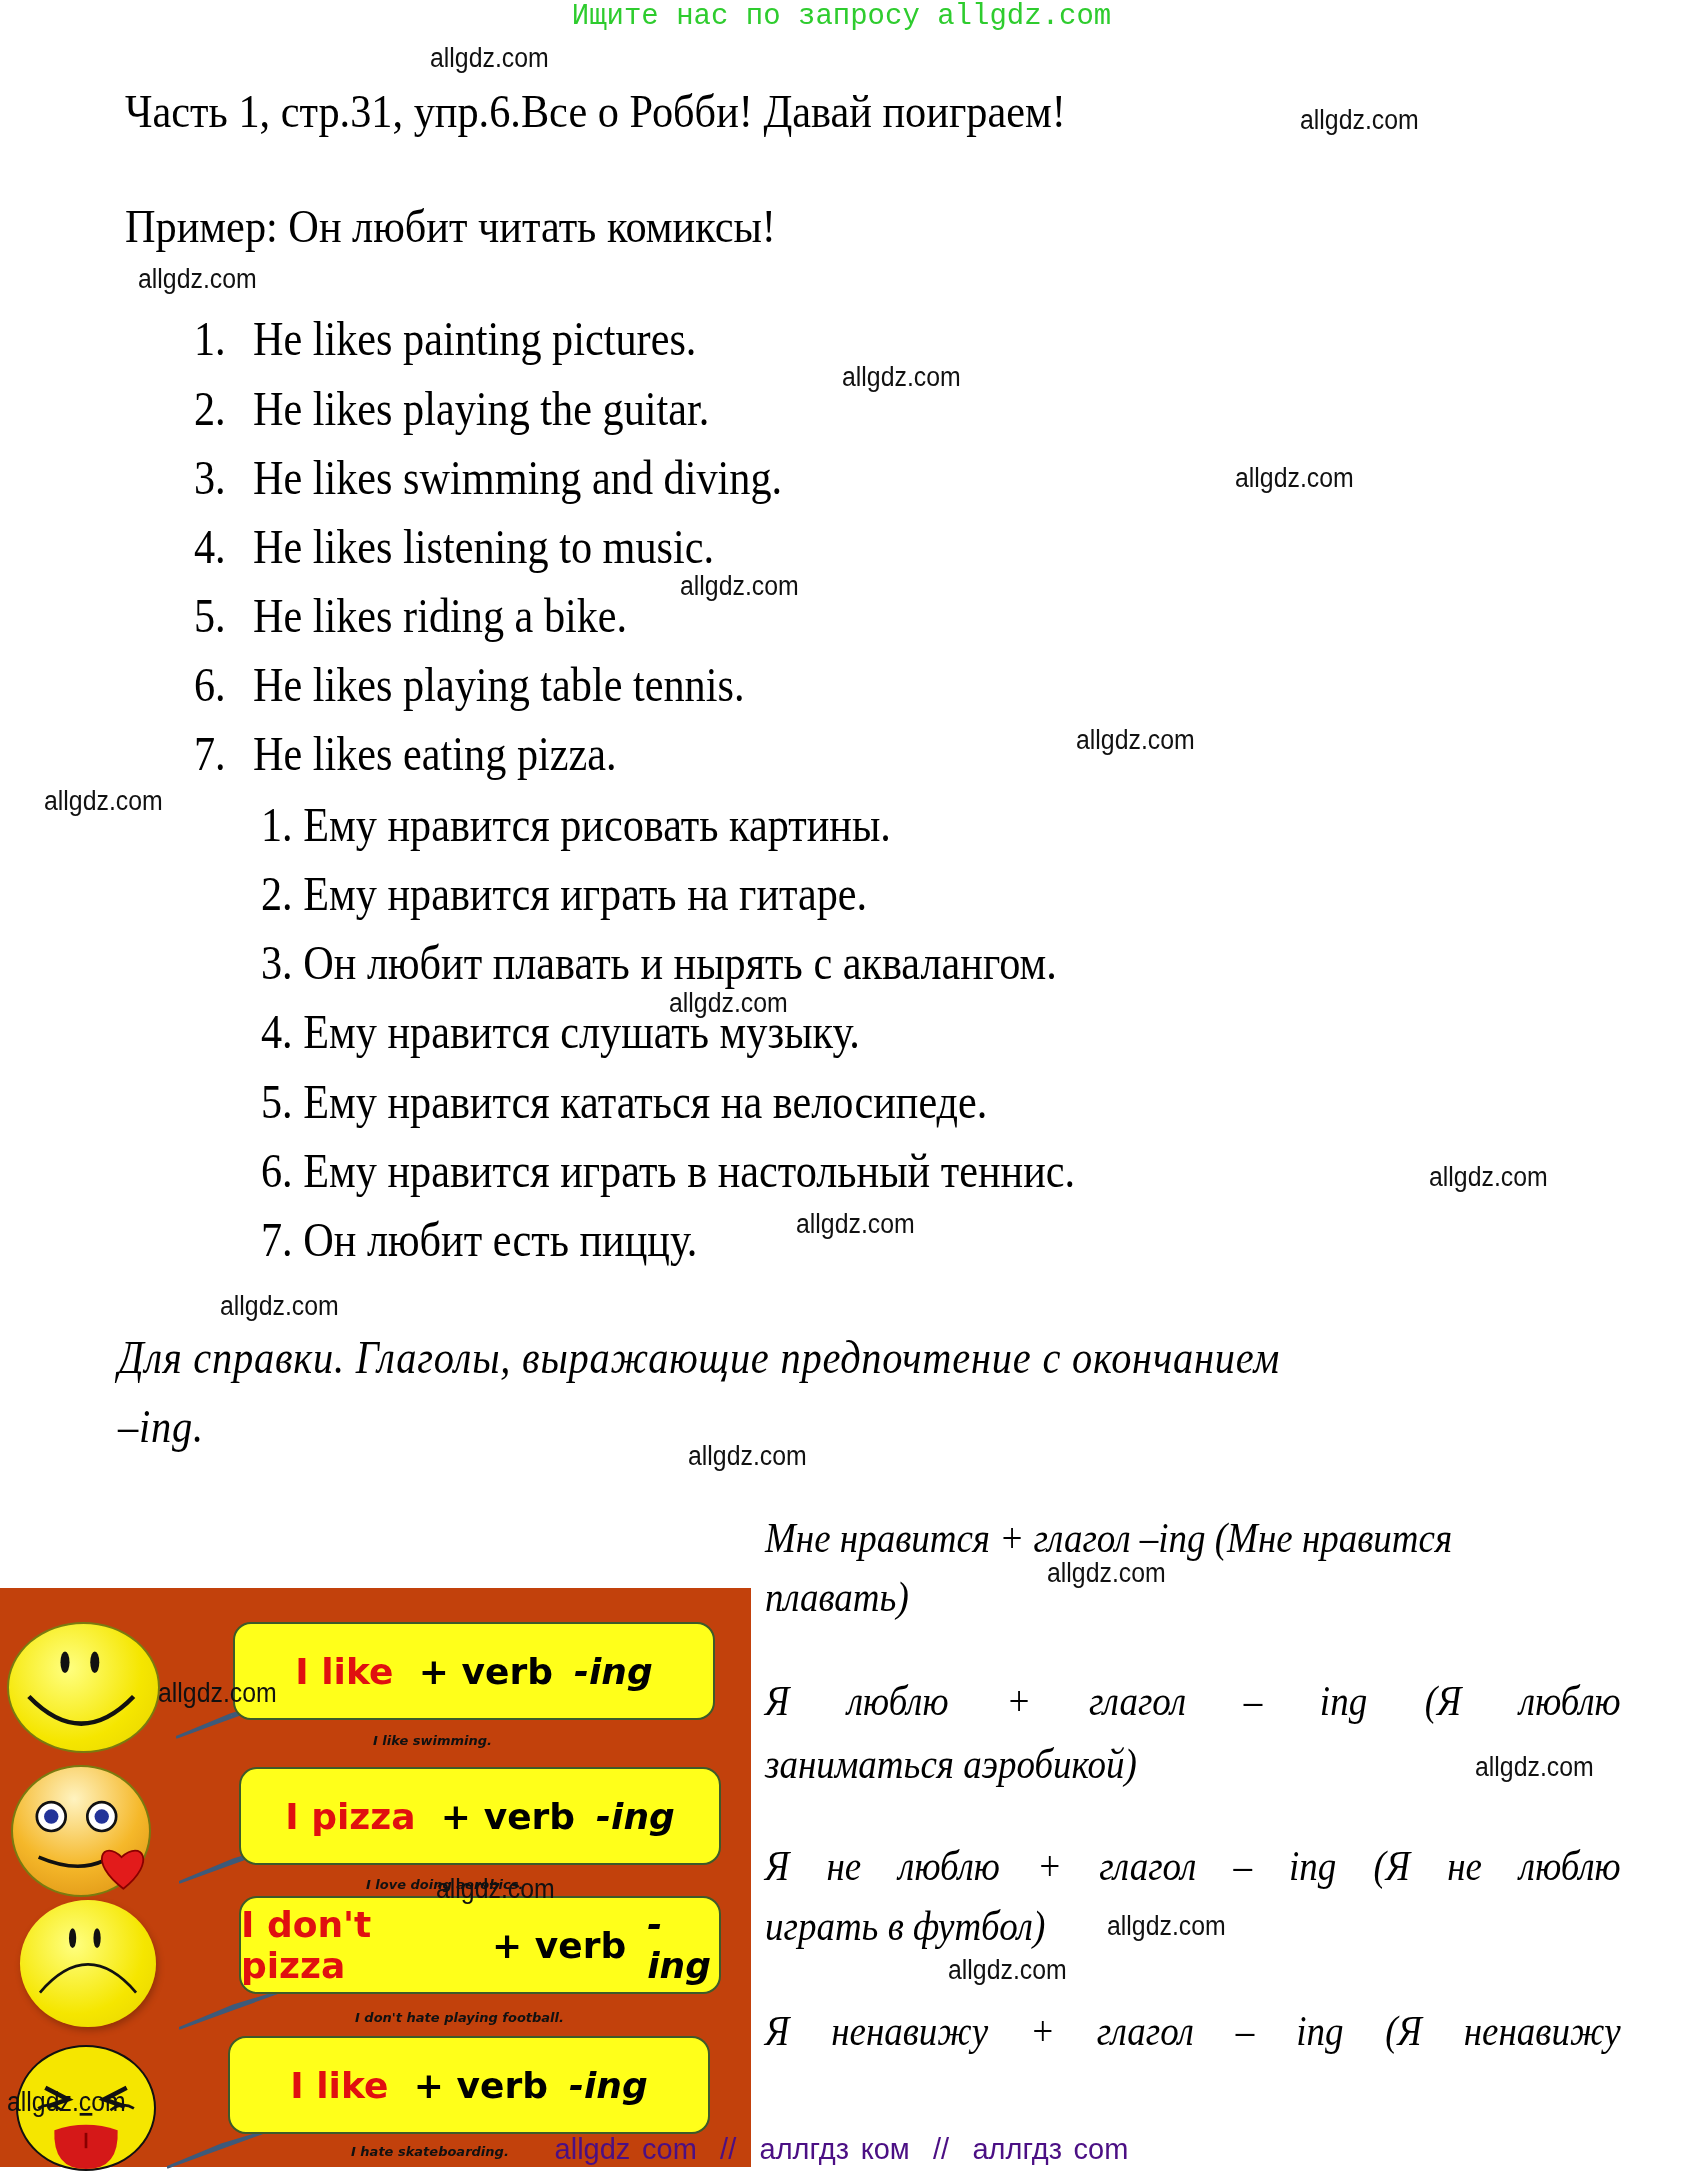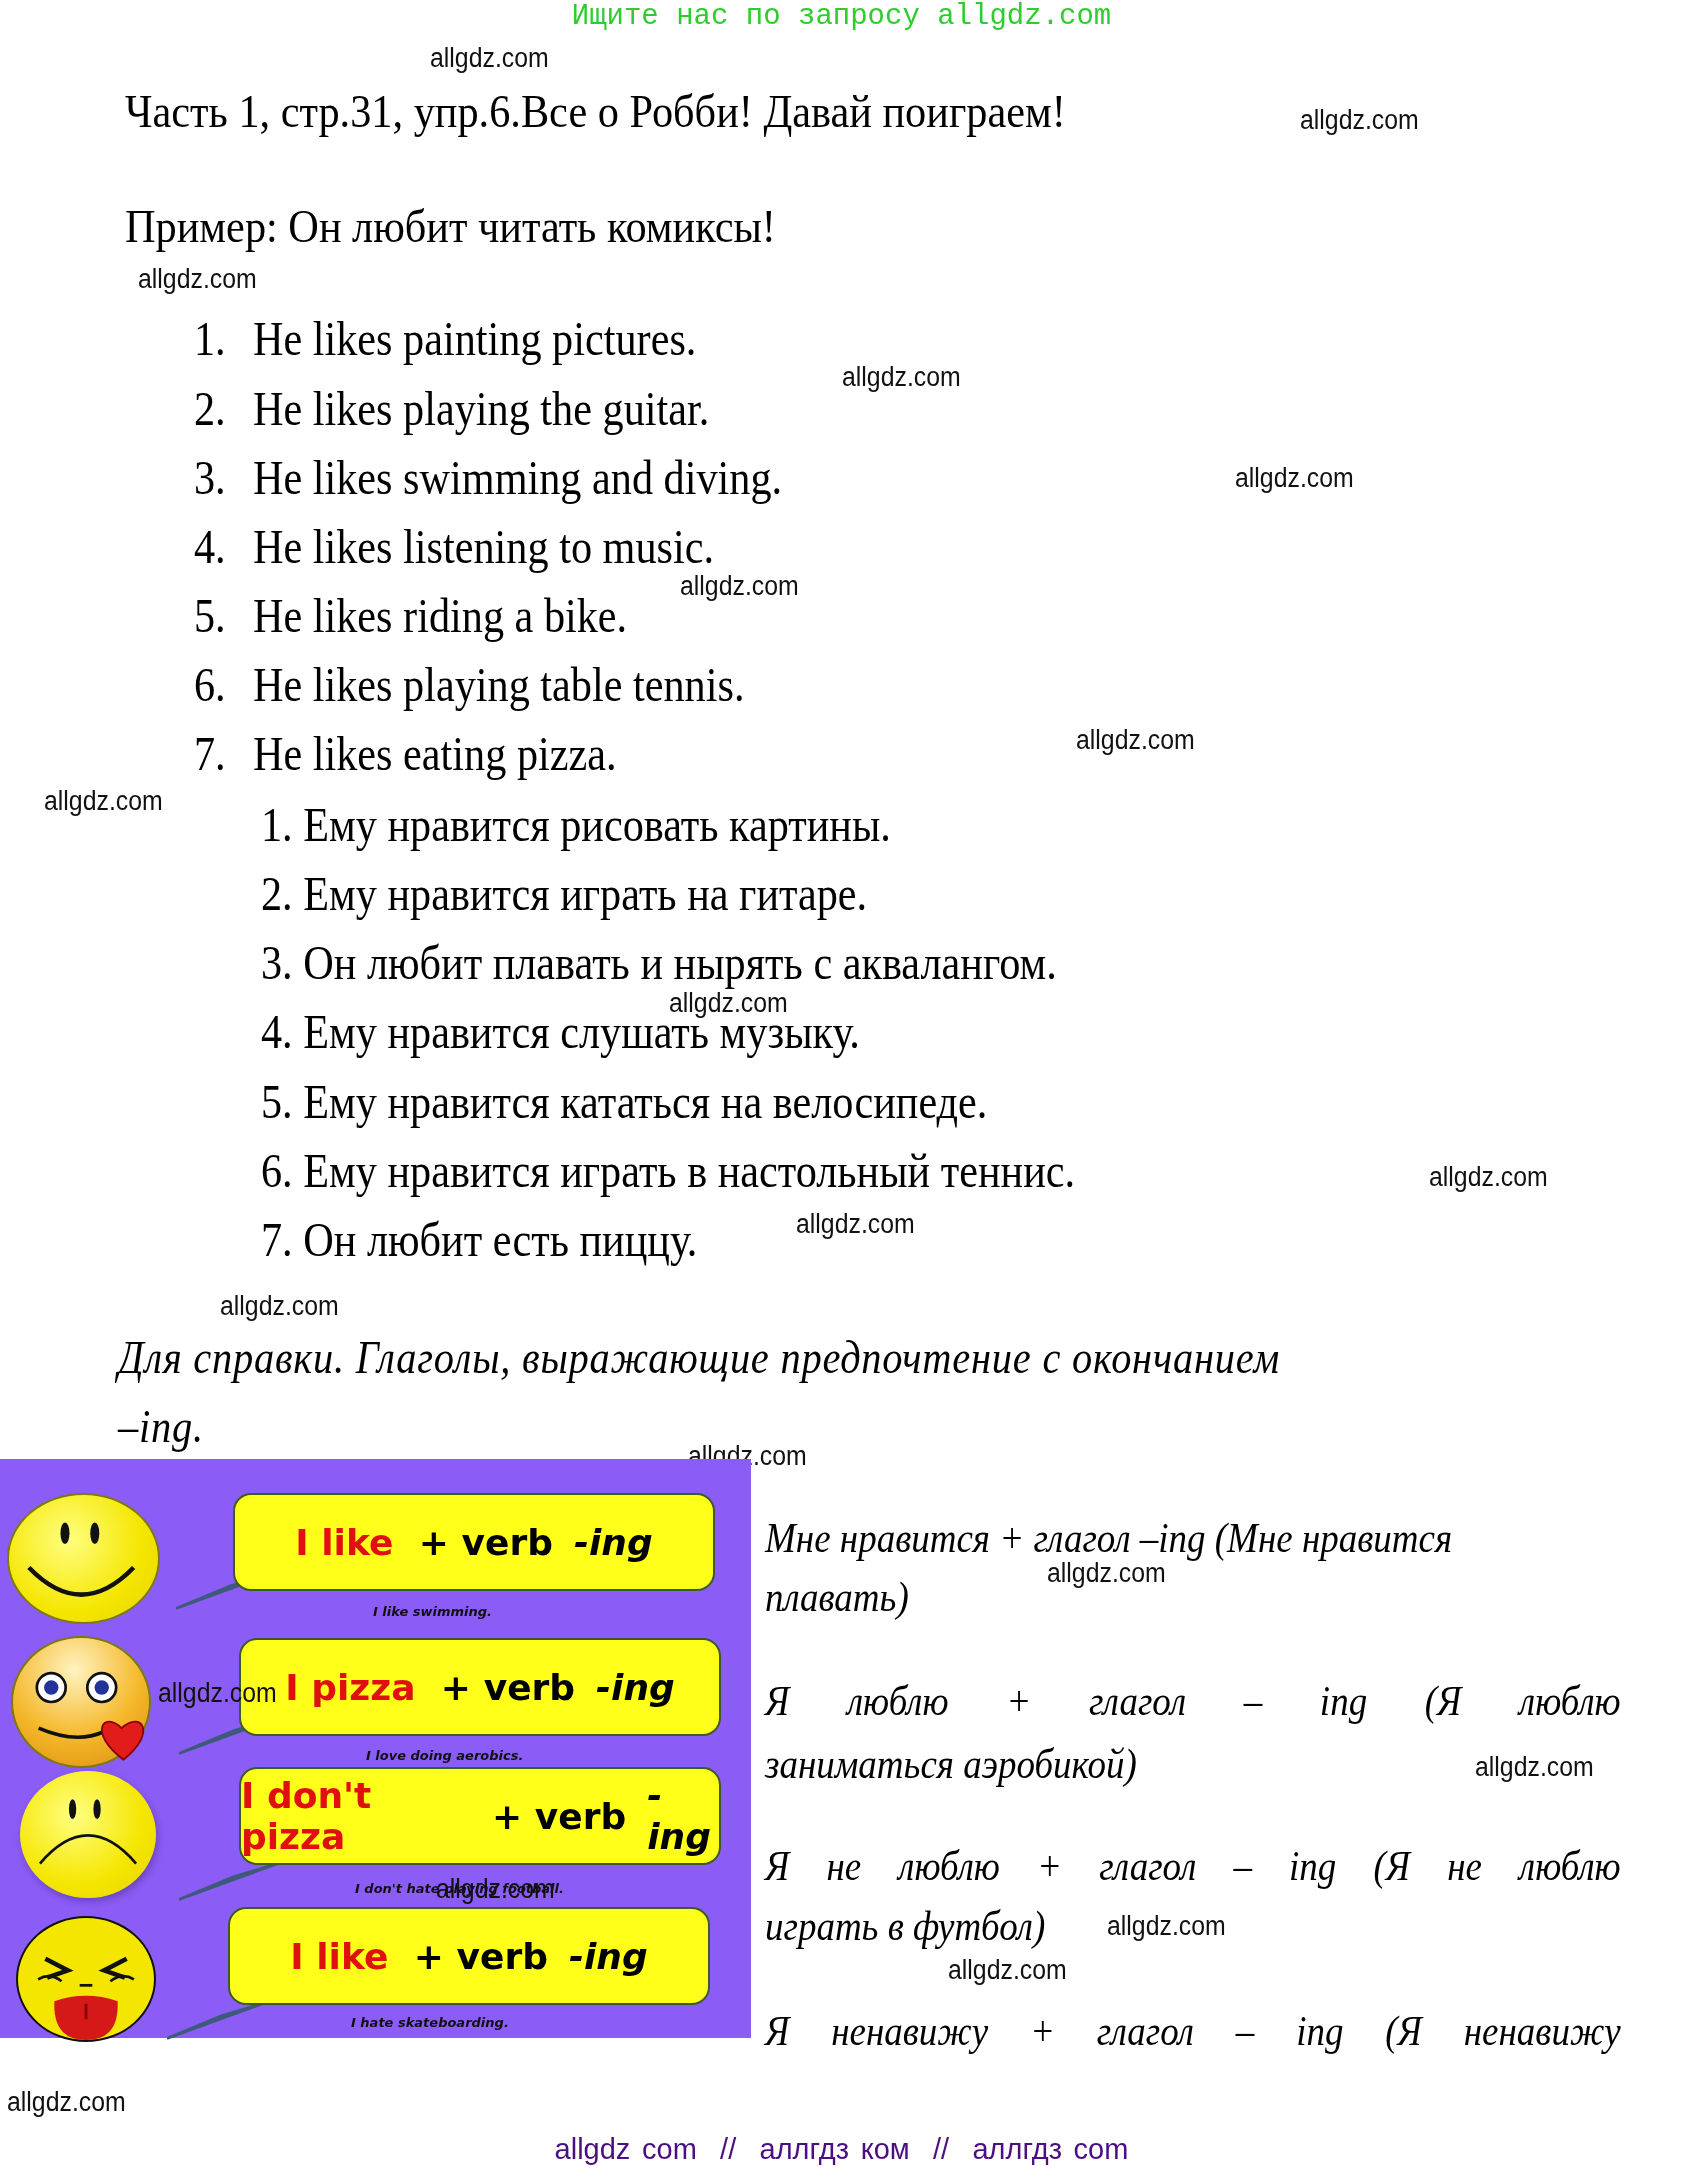--- a/index.html
+++ b/index.html
@@ -12,21 +12,21 @@
   .example { font-size: 47px; left: 125px; top: 199px; transform: scaleX(0.9); transform-origin: left; }
   .en-item, .ru-item { font-size: 48px; transform: scaleX(0.88); transform-origin: left; }
   .en-num { display: inline-block; width: 67px; }
   .ru-num { display: inline-block; }
   .italic-ref { font-style: italic; font-size: 47px; left: 118px; transform: scaleX(0.86); transform-origin: left; letter-spacing: 0.9px; }
   .right-text { font-style: italic; font-size: 43px; left: 765px; width: 905px; transform: scaleX(0.86); transform-origin: left; }
   .justify { display: flex; justify-content: space-between; width: 995px; }
   .footer { font-family: "Liberation Sans", "DejaVu Sans", sans-serif; font-size: 29px; color: #4b0f84; left: 0; width: 1683px; text-align: center; top: 2133px; word-spacing: 3.6px; }
 
   
-  .panel { position: absolute; left: 0; top: 1459px; width: 751px; height: 579px; background: #8b5cf6; }
+  .panel { position: absolute; left: 0; top: 1588px; width: 751px; height: 579px; background: #c2410c; }
   .face { position: absolute; border-radius: 50%; border: 2.7px solid #7a7a10; background: radial-gradient(circle at 40% 35%, #ffff80, #f5e600 60%, #e6d200); }
   .bubble { position: absolute; background: #ffff1a; border: 2.7px solid #3d5a2a; border-radius: 18px; display: flex; align-items: center; justify-content: center; font-family: "DejaVu Sans", "Liberation Sans", sans-serif; font-weight: bold; font-size: 36px; color: #000; }
   .bubble .red { color: #e01010; margin-right: 12.7px; }
   .bubble .plus { margin: 0 12.7px; }
   .bubble .ing { font-style: italic; margin-left: 21px; }
   .caption { position: absolute; font-family: "DejaVu Sans", "Liberation Sans", sans-serif; font-style: italic; font-weight: bold; font-size: 13px; color: #111; }
   .tail { position: absolute; }
 </style>
 </head>
 <body>

